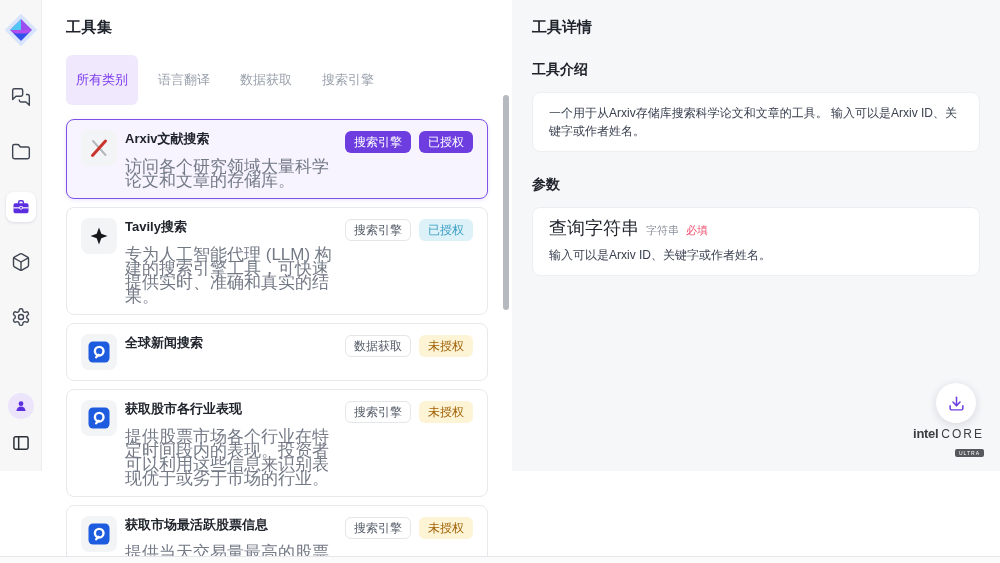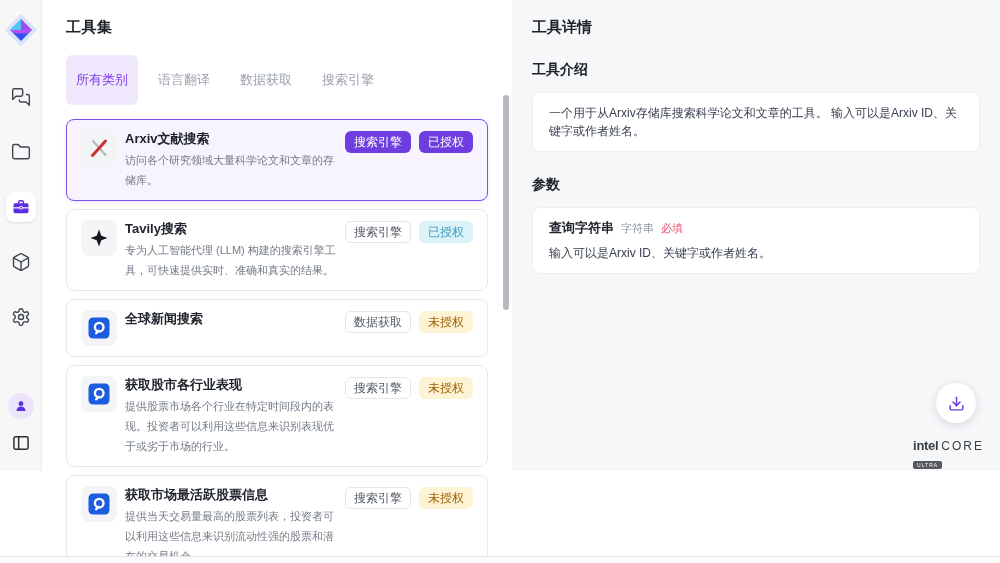--- a/index.html
+++ b/index.html
@@ -39,54 +39,54 @@
     padding:10px 14px; display:flex; gap:8px; align-items:flex-start; cursor:pointer;
   }
   .tool-card.selected { background:#f7f3ff; border:1px solid #7c52e8; box-shadow:0 1px 4px rgba(109,61,224,.15); }
   .tool-icon {
     width:36px; height:36px; flex:0 0 36px; border-radius:8px; background:#f3f4f6;
     display:flex; align-items:center; justify-content:center;
   }
   .tool-icon svg { width:24px; height:24px; }
   .tool-text { flex:1 1 auto; min-width:0; }
   .tool-name { font-size:13px; font-weight:700; color:#20242c; line-height:18px; }
-  .tool-desc { font-size:11px; color:#737a86; line-height:20px; margin-top:2px; }
+  .tool-desc { font-size:17px; color:#737a86; line-height:14px; margin-top:12px; }
   .tool-badges { display:flex; gap:8px; flex:0 0 auto; align-self:flex-start; margin-top:1px; }
   .badge { font-size:12px; line-height:1; padding:5px 9px; border-radius:6px; white-space:nowrap; }
   .badge-solid { background:#6d3de0; color:#ffffff; }
   .badge-outline { background:#ffffff; border:1px solid #e4e6ea; color:#555d69; padding:4px 8px; }
   .badge-cyan { background:#dcf1f8; color:#3d9fc4; }
   .badge-amber { background:#fdf3d5; color:#a16207; }
   .scrollbar-thumb {
     position:absolute; right:3px; top:95px; width:6px; height:215px;
     background:#b6b9c0; border-radius:3px; cursor:pointer;
   }
 
   
   .right { flex:1 1 auto; background:#f6f7f9; padding:18px 20px 0 20px; position:relative; }
   .detail-title { font-size:15px; font-weight:700; }
   .section-heading { font-size:14px; font-weight:700; margin-top:24px; }
   .detail-card {
     margin-top:13px; background:#ffffff; border:1px solid #eceef1; border-radius:8px;
     padding:11px 16px; font-size:12px; color:#3a4150; line-height:18px;
   }
   .param-meta { display:flex; align-items:baseline; gap:7px; }
-  .param-name { font-size:13px; font-weight:700; color:#20242c; }
+  .param-name { font-size:18px; font-weight:400; color:#20242c; }
   .param-type { font-size:11px; color:#8a919c; }
   .param-required { font-size:11px; color:#ee5170; }
   .param-desc { font-size:12px; color:#3a4150; margin-top:7px; }
 
   
   .fab {
     position:absolute; right:24px; bottom:48px; width:40px; height:40px; border-radius:50%;
     background:#ffffff; box-shadow:0 2px 10px rgba(20,20,40,.14);
     display:flex; align-items:center; justify-content:center; cursor:pointer; border:none;
   }
   .fab svg { width:17px; height:17px; }
-  .intel-brand { position:absolute; right:16px; bottom:0; text-align:left; color:#3c4043; }
+  .intel-brand { position:absolute; right:16px; bottom:12px; text-align:right; color:#3c4043; }
   .intel-line { display:flex; align-items:baseline; gap:3px; justify-content:flex-end; }
   .intel-word { font-size:13px; font-weight:700; letter-spacing:-0.3px; }
   .core-word { font-size:12px; letter-spacing:2px; font-weight:400; text-transform:uppercase; }
   .ultra-chip { display:inline-block; background:#55585e; color:#fff; font-size:5px; letter-spacing:1px; padding:1px 4px; border-radius:2px; margin-top:1px; text-transform:uppercase; }
 
   .footer-strip {
     position:absolute; left:0; bottom:0; width:1000px; height:7px;
     background:#fbfbfc; border-top:1px solid #e4e6e9; z-index:9;
   }
 </style>

